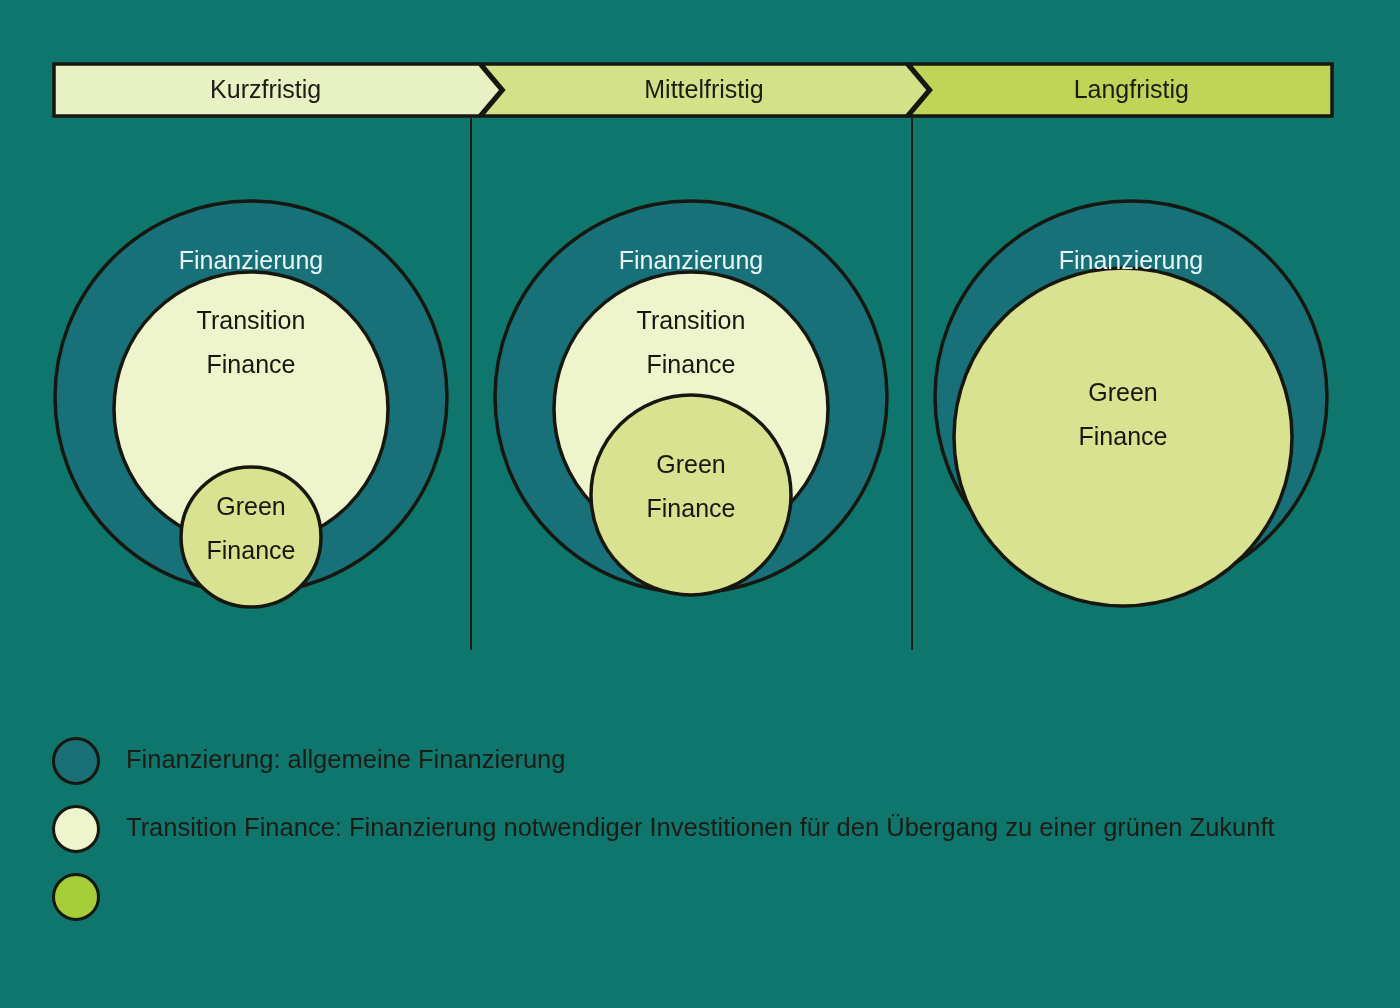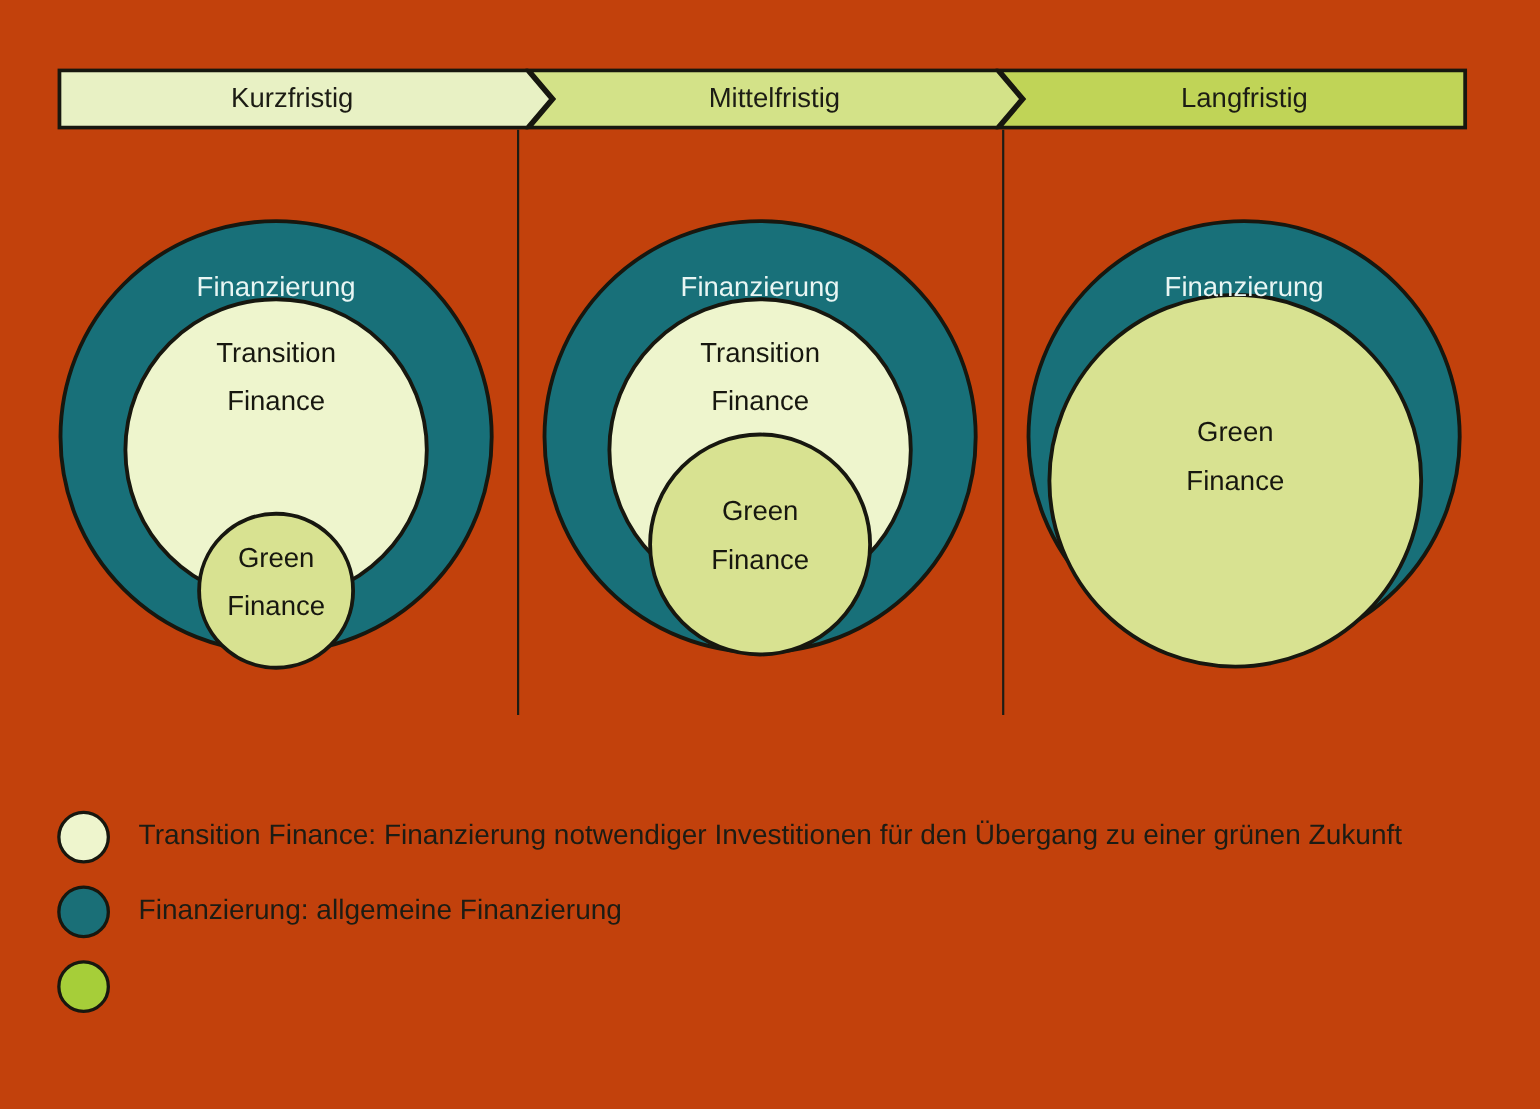--- a/index.html
+++ b/index.html
@@ -11,21 +11,21 @@
   body {
     font-family: "Liberation Sans", sans-serif;
     width: 1400px;
     height: 1008px;
     overflow: hidden;
   }
   #figure {
     position: relative;
     width: 1400px;
     height: 1008px;
-    background: #c2410c;
+    background: #0f766e;
   }
 
   
   .timeline {
     position: absolute;
     left: 52px;
     top: 62px;
     width: 1282px;
     height: 56px;
   }
@@ -169,25 +169,25 @@
               <text class="inner-label" x="1123" y="401">Green</text>
               <text class="inner-label" x="1123" y="445">Finance</text>
             </g>
           </g>
         </g>
     </svg>
   </div>
 
   <div class="legend">
     <div class="legend-row">
+      <span class="legend-swatch" style="background: rgb(26, 111, 119);"></span>
+      <span class="legend-text">Finanzierung: allgemeine Finanzierung</span>
+    </div>
+    <div class="legend-row">
       <span class="legend-swatch" style="background: rgb(238, 245, 205);"></span>
       <span class="legend-text">Transition Finance: Finanzierung notwendiger Investitionen für den Übergang zu einer grünen Zukunft</span>
-    </div>
-    <div class="legend-row">
-      <span class="legend-swatch" style="background: rgb(26, 111, 119);"></span>
-      <span class="legend-text">Finanzierung: allgemeine Finanzierung</span>
     </div>
     <div class="legend-row">
       <span class="legend-swatch" style="background: rgb(166, 206, 57);"></span>
     </div>
   </div>
 
 </div>
 
 </body></html>

